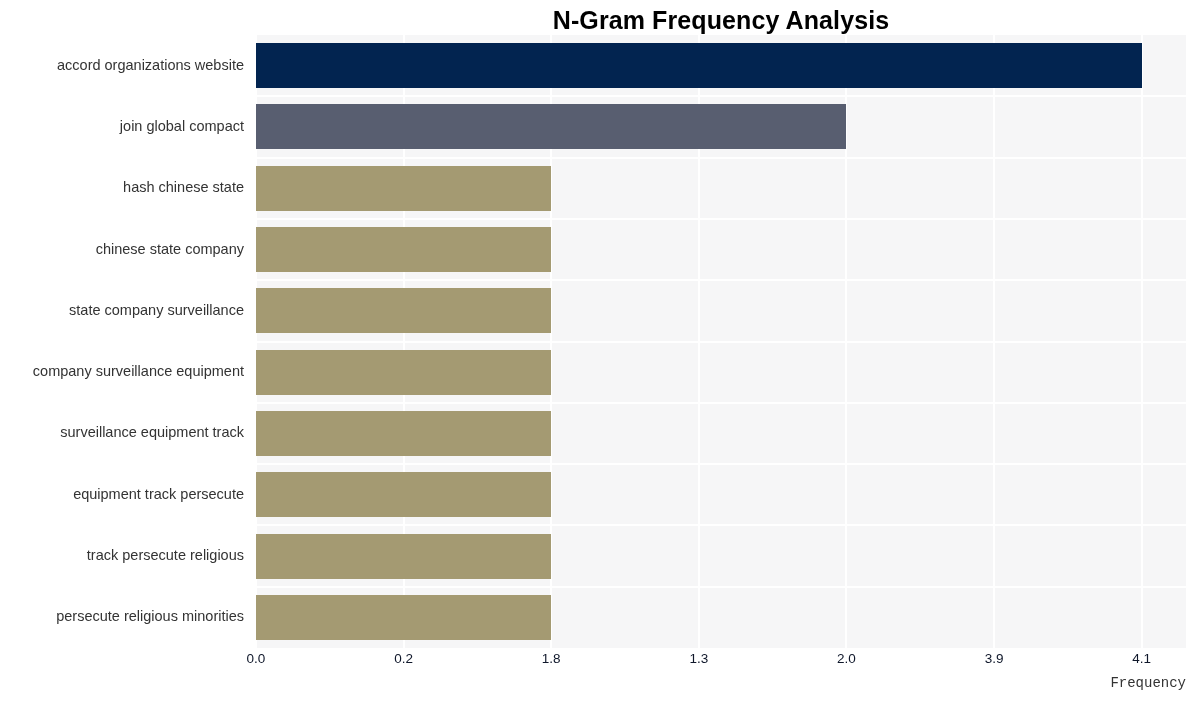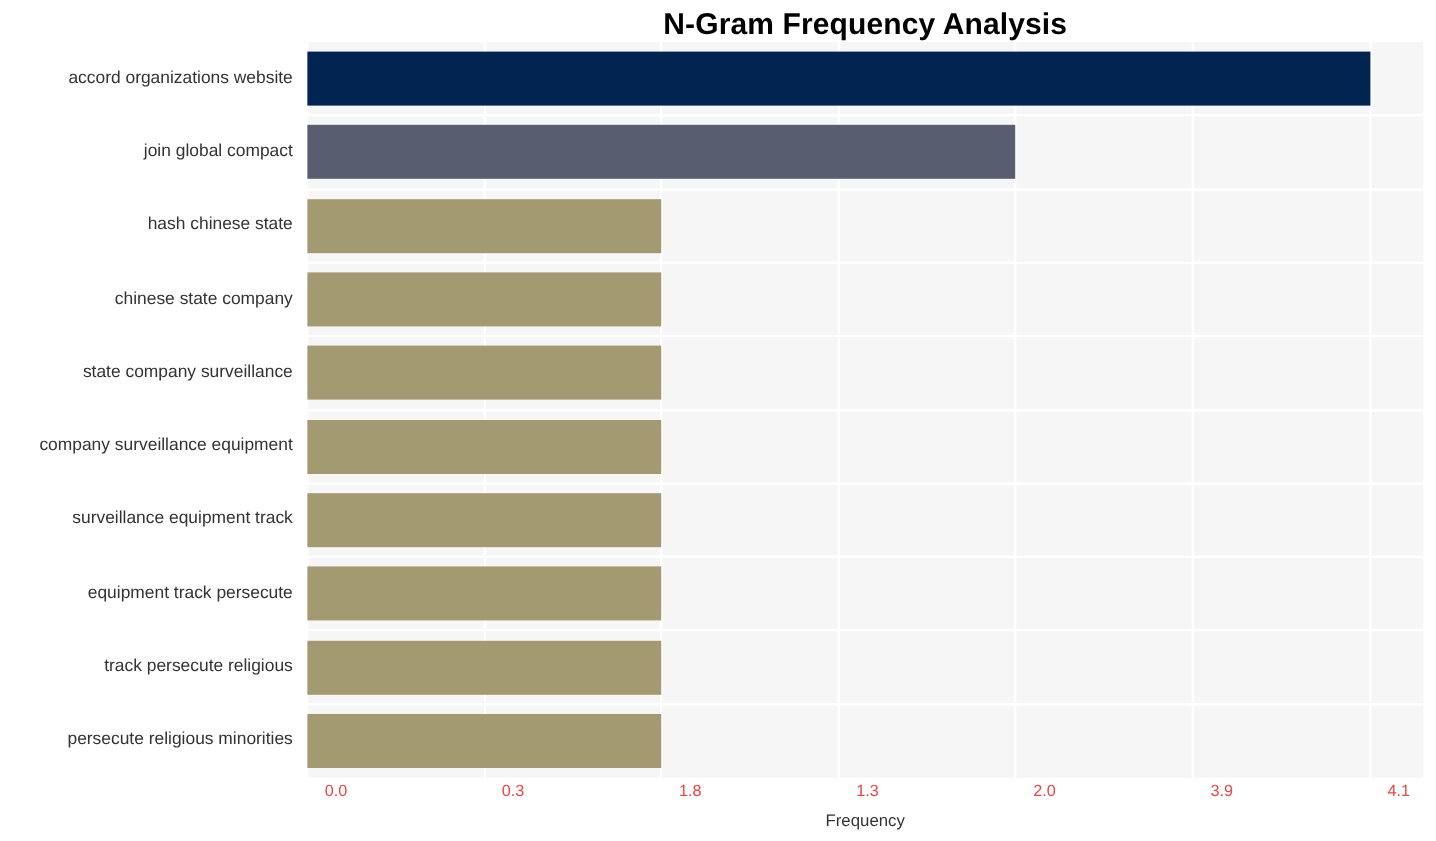--- a/index.html
+++ b/index.html
@@ -95,35 +95,35 @@
     left: 256px;
     top: 652px;
     width: 930px;
     height: 20px;
   }
   .xtick {
     position: absolute;
     top: 0;
     transform: translateX(-50%);
     font-size: 13.5px;
-    color: #ef4444;
+    color: #0f172a;
     white-space: nowrap;
     line-height: 1;
-    margin-left: 24px;
   }
 
   #x-axis-label {
     position: absolute;
     left: 256px;
     top: 675px;
     width: 930px;
-    text-align: center;
+    text-align: right;
     font-size: 14px;
     color: #333333;
     white-space: nowrap;
+    font-family: Liberation Mono, monospace;
   }
 </style>
 </head>
 <body>
 
 <div id="figure">
 
   <div id="chart-title">N-Gram Frequency Analysis</div>
 
   <div id="y-axis-labels">
@@ -163,21 +163,21 @@
       <div class="bar" title="state company surveillance: 1" style="top: 253.35px; width: 295.238px; background: rgb(164, 154, 114);"></div>
       <div class="bar" title="company surveillance equipment: 1" style="top: 314.65px; width: 295.238px; background: rgb(164, 154, 114);"></div>
       <div class="bar" title="surveillance equipment track: 1" style="top: 375.95px; width: 295.238px; background: rgb(164, 154, 114);"></div>
       <div class="bar" title="equipment track persecute: 1" style="top: 437.25px; width: 295.238px; background: rgb(164, 154, 114);"></div>
       <div class="bar" title="track persecute religious: 1" style="top: 498.55px; width: 295.238px; background: rgb(164, 154, 114);"></div>
       <div class="bar" title="persecute religious minorities: 1" style="top: 559.85px; width: 295.238px; background: rgb(164, 154, 114);"></div>
     </div>
 
   <div id="x-axis-ticks">
       <div class="xtick" style="left: 0px;">0.0</div>
-      <div class="xtick" style="left: 147.619px;">0.3</div>
+      <div class="xtick" style="left: 147.619px;">0.2</div>
       <div class="xtick" style="left: 295.238px;">1.8</div>
       <div class="xtick" style="left: 442.857px;">1.3</div>
       <div class="xtick" style="left: 590.476px;">2.0</div>
       <div class="xtick" style="left: 738.095px;">3.9</div>
       <div class="xtick" style="left: 885.714px;">4.1</div>
     </div>
 
   <div id="x-axis-label">Frequency</div>
 
 </div>

